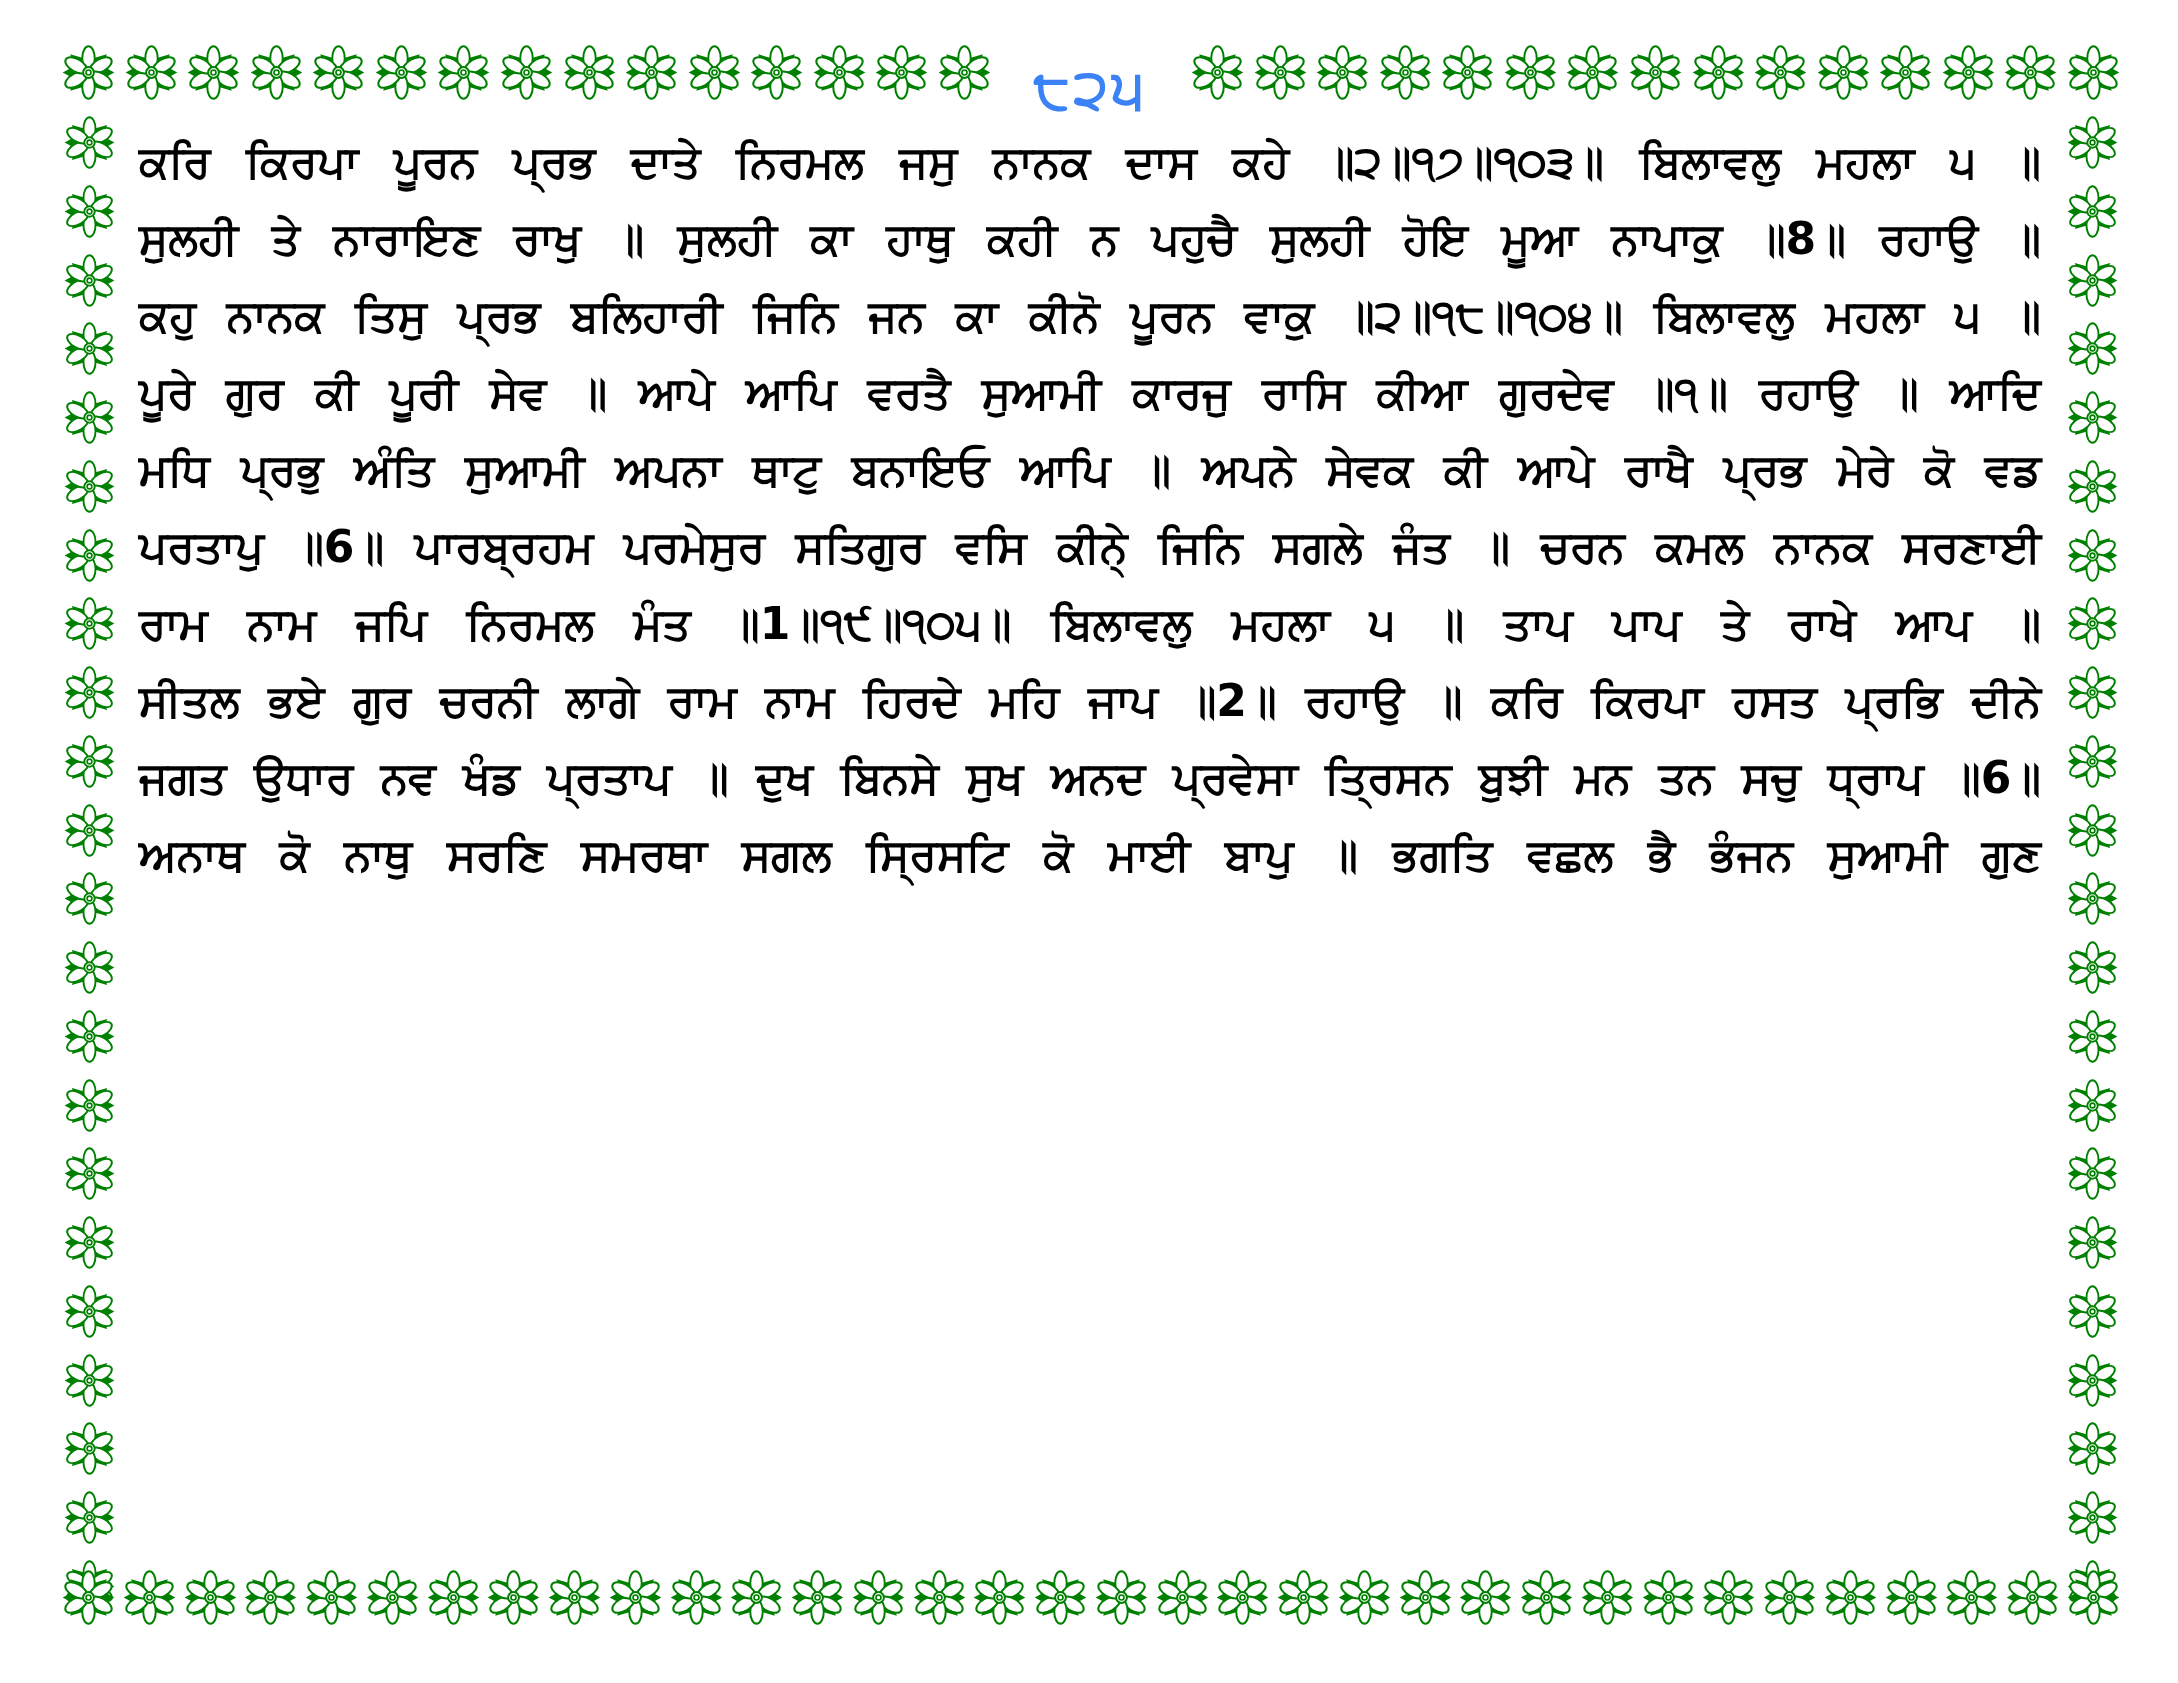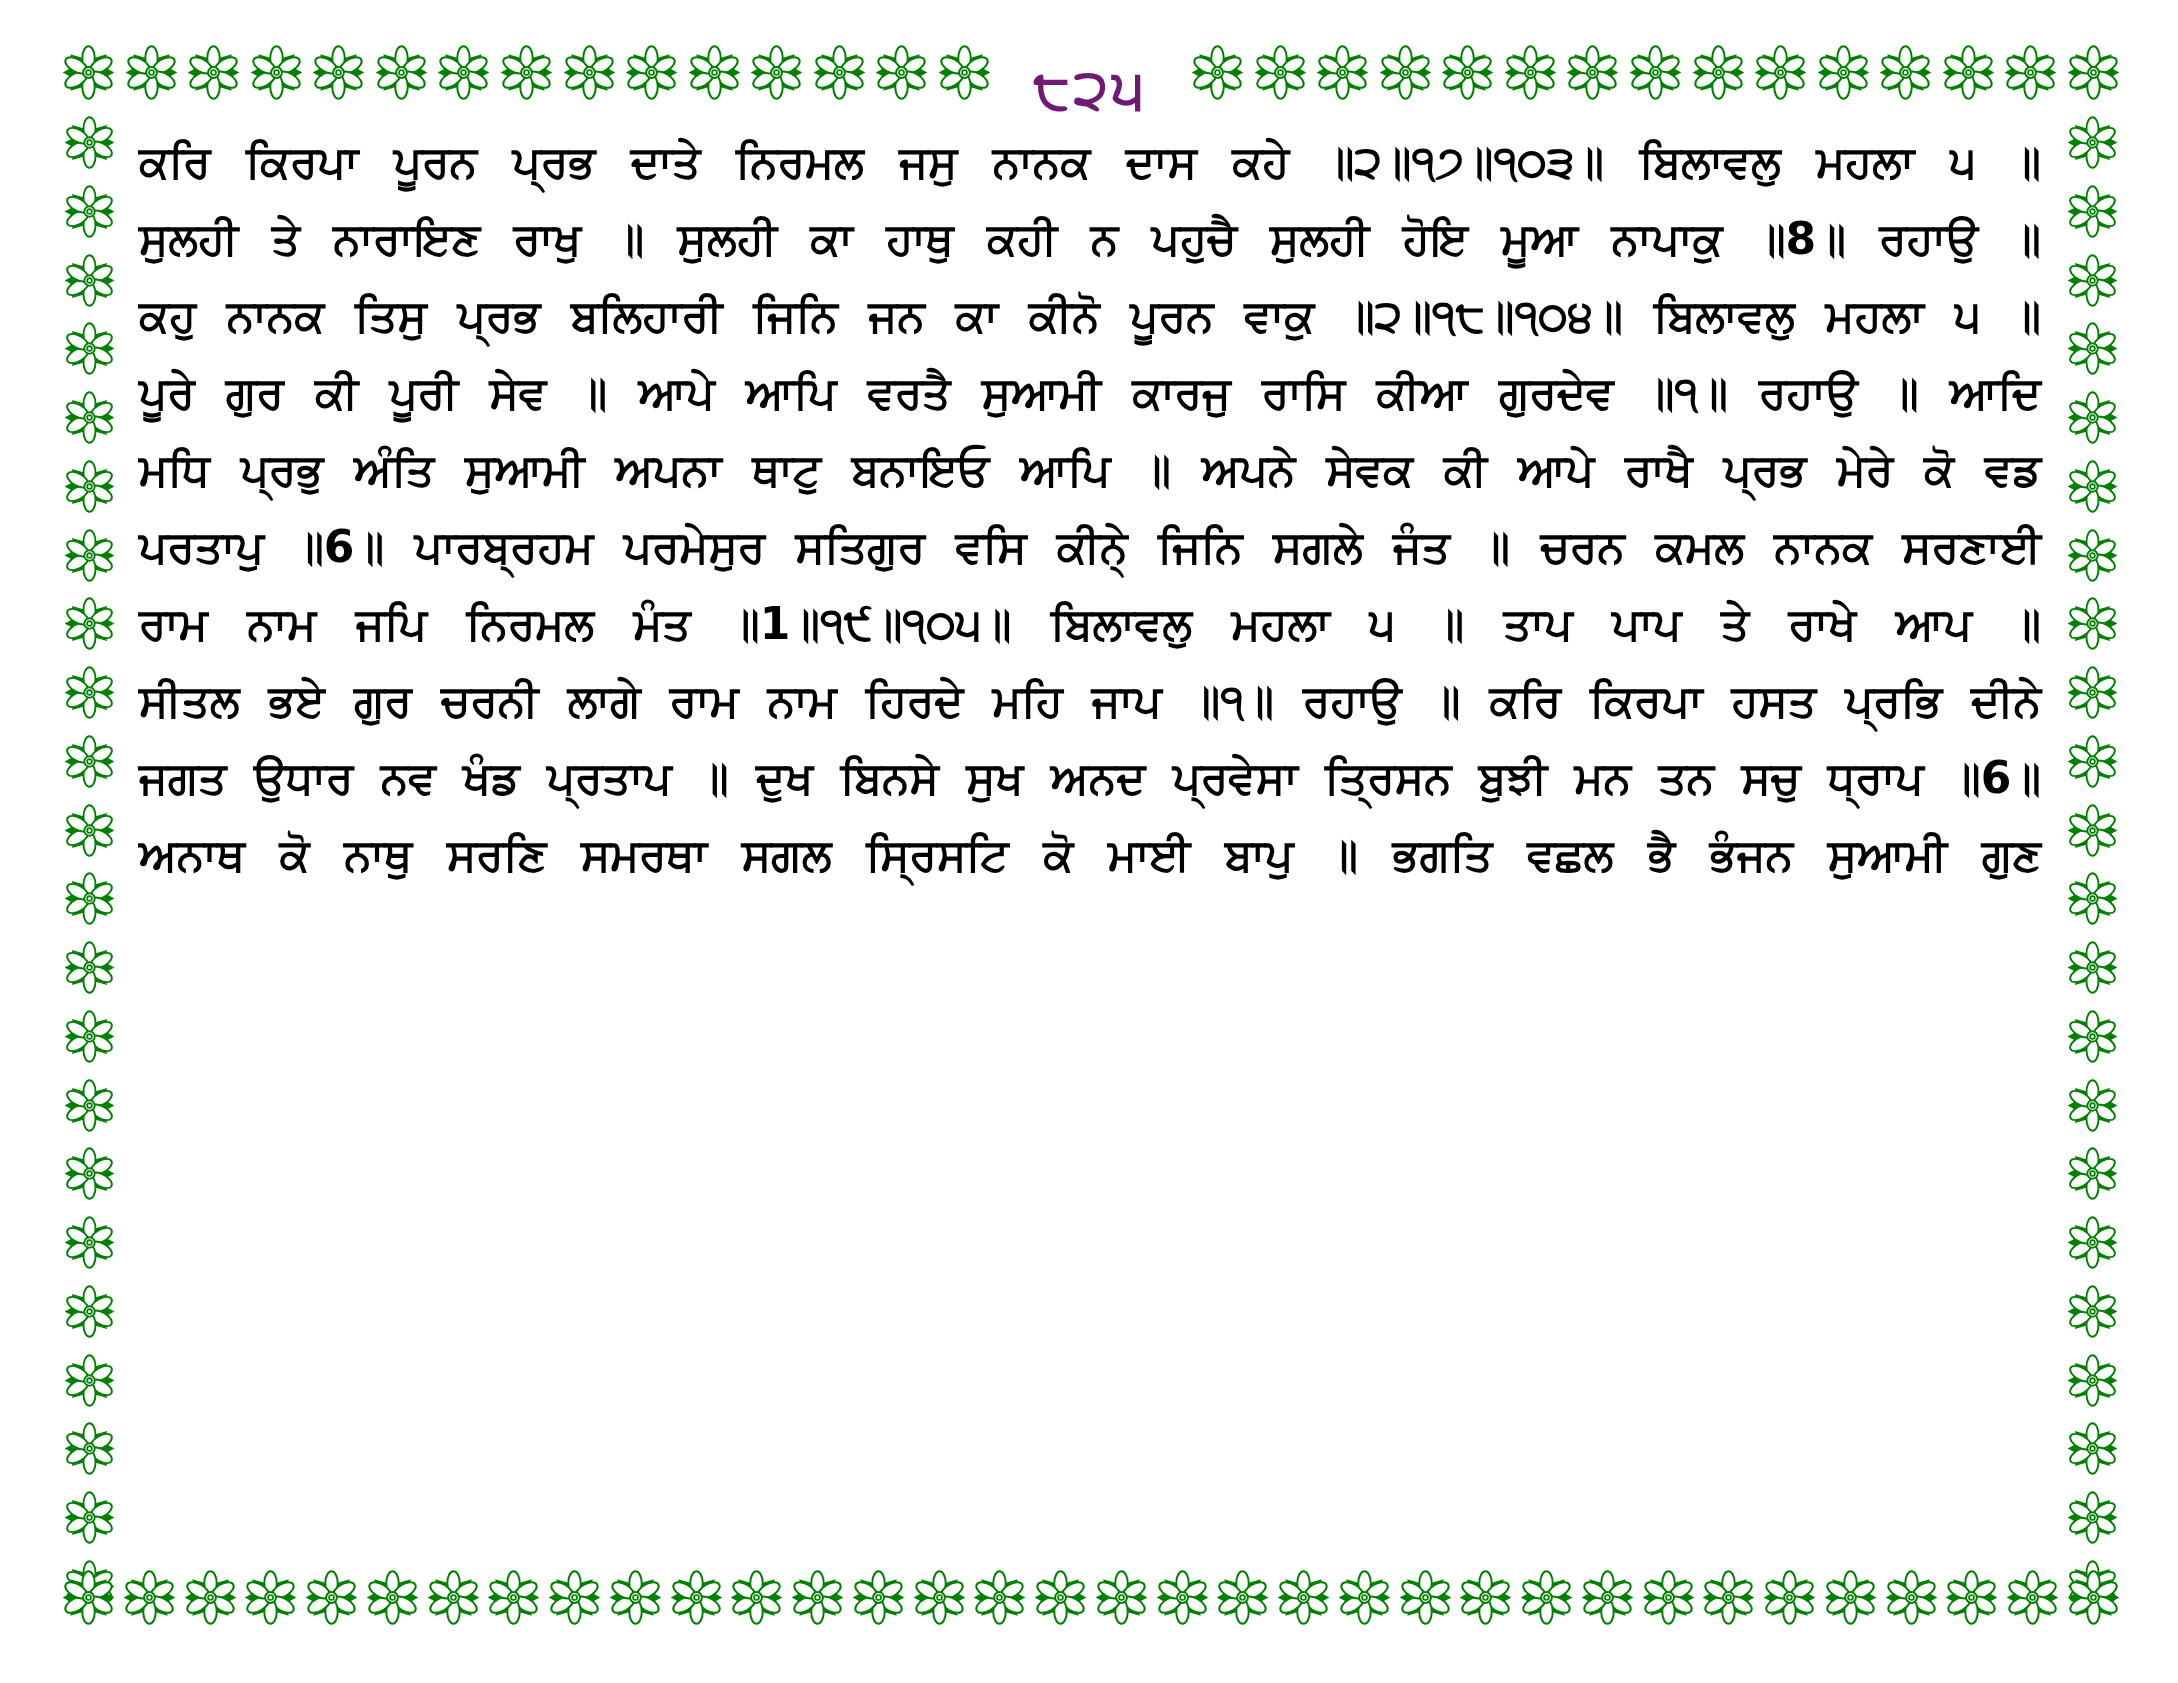--- a/index.html
+++ b/index.html
@@ -16,21 +16,21 @@
   .fl { width: 55px; height: 57px; flex: 0 0 auto; }
   .border-top {
     position: absolute; left: 61px; right: 57px; top: 42px; height: 61px;
     display: flex; align-items: center;
   }
   .border-top .seg { flex: 1 1 0; display: flex; justify-content: space-between; align-items: center; }
   .pagenum-slot {
     flex: 0 0 198px; display: flex; justify-content: center; align-items: center;
   }
   .pagenum {
-    color: #701a75; font-size: 55px; font-weight: bold; line-height: 1;
+    color: #3b82f6; font-size: 55px; font-weight: bold; line-height: 1;
     letter-spacing: 4px;
     margin-top: 33px;
   }
   .border-bottom {
     position: absolute; left: 61px; right: 57px; top: 1568px; height: 59px;
     display: flex; justify-content: space-between; align-items: center;
   }
   .border-left, .border-right {
     position: absolute; top: 115px; bottom: 69px; width: 57px;
     display: flex; flex-direction: column; justify-content: space-between; align-items: center;
@@ -427,20 +427,20 @@
     </div>
 
   <div class="text-block">
     <div class="gline">ਕਰਿ ਕਿਰਪਾ ਪੂਰਨ ਪ੍ਰਭ ਦਾਤੇ ਨਿਰਮਲ ਜਸੁ ਨਾਨਕ ਦਾਸ ਕਹੇ ॥੨॥੧੭॥੧੦੩॥ ਬਿਲਾਵਲੁ ਮਹਲਾ ੫ ॥</div>
     <div class="gline">ਸੁਲਹੀ ਤੇ ਨਾਰਾਇਣ ਰਾਖੁ ॥ ਸੁਲਹੀ ਕਾ ਹਾਥੁ ਕਹੀ ਨ ਪਹੁਚੈ ਸੁਲਹੀ ਹੋਇ ਮੂਆ ਨਾਪਾਕੁ ॥8॥ ਰਹਾਉ ॥</div>
     <div class="gline">ਕਹੁ ਨਾਨਕ ਤਿਸੁ ਪ੍ਰਭ ਬਲਿਹਾਰੀ ਜਿਨਿ ਜਨ ਕਾ ਕੀਨੋ ਪੂਰਨ ਵਾਕੁ ॥੨॥੧੮॥੧੦੪॥ ਬਿਲਾਵਲੁ ਮਹਲਾ ੫ ॥</div>
     <div class="gline">ਪੂਰੇ ਗੁਰ ਕੀ ਪੂਰੀ ਸੇਵ ॥ ਆਪੇ ਆਪਿ ਵਰਤੈ ਸੁਆਮੀ ਕਾਰਜੁ ਰਾਸਿ ਕੀਆ ਗੁਰਦੇਵ ॥੧॥ ਰਹਾਉ ॥ ਆਦਿ</div>
     <div class="gline">ਮਧਿ ਪ੍ਰਭੁ ਅੰਤਿ ਸੁਆਮੀ ਅਪਨਾ ਥਾਟੁ ਬਨਾਇਓ ਆਪਿ ॥ ਅਪਨੇ ਸੇਵਕ ਕੀ ਆਪੇ ਰਾਖੈ ਪ੍ਰਭ ਮੇਰੇ ਕੋ ਵਡ</div>
     <div class="gline">ਪਰਤਾਪੁ ॥6॥ ਪਾਰਬ੍ਰਹਮ ਪਰਮੇਸੁਰ ਸਤਿਗੁਰ ਵਸਿ ਕੀਨੇ੍ ਜਿਨਿ ਸਗਲੇ ਜੰਤ ॥ ਚਰਨ ਕਮਲ ਨਾਨਕ ਸਰਣਾਈ</div>
     <div class="gline">ਰਾਮ ਨਾਮ ਜਪਿ ਨਿਰਮਲ ਮੰਤ ॥1॥੧੯॥੧੦੫॥ ਬਿਲਾਵਲੁ ਮਹਲਾ ੫ ॥ ਤਾਪ ਪਾਪ ਤੇ ਰਾਖੇ ਆਪ ॥</div>
-    <div class="gline">ਸੀਤਲ ਭਏ ਗੁਰ ਚਰਨੀ ਲਾਗੇ ਰਾਮ ਨਾਮ ਹਿਰਦੇ ਮਹਿ ਜਾਪ ॥੧॥ ਰਹਾਉ ॥ ਕਰਿ ਕਿਰਪਾ ਹਸਤ ਪ੍ਰਭਿ ਦੀਨੇ</div>
+    <div class="gline">ਸੀਤਲ ਭਏ ਗੁਰ ਚਰਨੀ ਲਾਗੇ ਰਾਮ ਨਾਮ ਹਿਰਦੇ ਮਹਿ ਜਾਪ ॥2॥ ਰਹਾਉ ॥ ਕਰਿ ਕਿਰਪਾ ਹਸਤ ਪ੍ਰਭਿ ਦੀਨੇ</div>
     <div class="gline">ਜਗਤ ਉਧਾਰ ਨਵ ਖੰਡ ਪ੍ਰਤਾਪ ॥ ਦੁਖ ਬਿਨਸੇ ਸੁਖ ਅਨਦ ਪ੍ਰਵੇਸਾ ਤ੍ਰਿਸਨ ਬੁਝੀ ਮਨ ਤਨ ਸਚੁ ਧ੍ਰਾਪ ॥6॥</div>
     <div class="gline">ਅਨਾਥ ਕੋ ਨਾਥੁ ਸਰਣਿ ਸਮਰਥਾ ਸਗਲ ਸ੍ਰਿਸਟਿ ਕੋ ਮਾਈ ਬਾਪੁ ॥ ਭਗਤਿ ਵਛਲ ਭੈ ਭੰਜਨ ਸੁਆਮੀ ਗੁਣ</div>
 
   </div>
 
 </div>
 
 
 </body></html>

